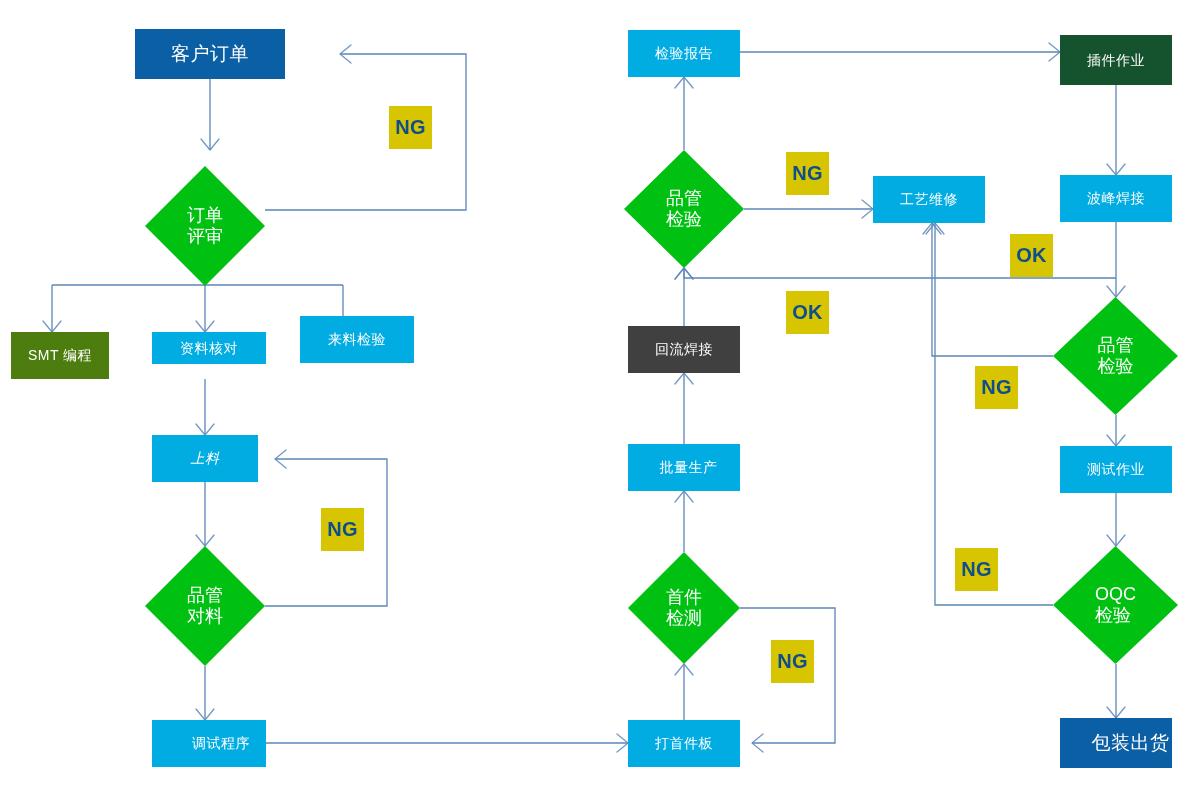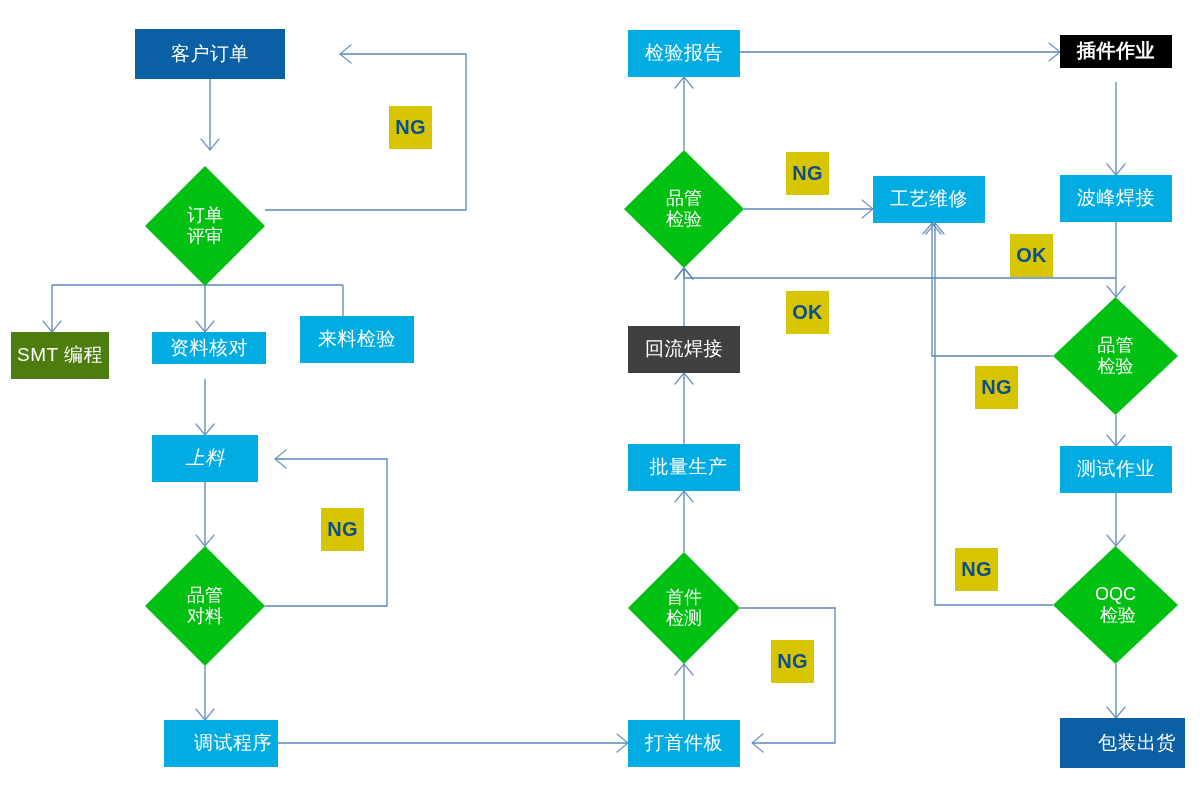--- a/index.html
+++ b/index.html
@@ -25,29 +25,29 @@
     width: 1200px;
     height: 800px;
     pointer-events: none;
   }
   .node {
     position: absolute;
     box-sizing: border-box;
     display: flex;
     align-items: center;
     justify-content: center;
-    text-align: right;
+    text-align: left;
     color: #ffffff;
     line-height: 1.18;
     white-space: pre-line;
     user-select: none;
   }
   .node.process {
     background: #00ACE1;
-    font-size: 19px;
+    font-size: 14px;
     letter-spacing: 0.5px;
   }
   .node.terminal {
     background: #0B5FA5;
     font-size: 19px;
     letter-spacing: 0.5px;
   }
   .node.decision {
     background: transparent;
     font-size: 18px;
@@ -200,38 +200,38 @@
   <div id="nodes-layer">
       <div class="node terminal" style="left: 135px; top: 29px; width: 150px; height: 50px; background: rgb(11, 95, 165);"><span>客户订单</span></div>
       <div class="node decision" style="left: 145px; top: 166px; width: 120px; height: 120px;"><div class="dia-shape" style="background: rgb(0, 192, 18);"></div><div class="dia-label">订单
 评审</div></div>
       <div class="node process" style="left: 11px; top: 332px; width: 98px; height: 47px; background: #4d7c0f;"><span>SMT 编程</span></div>
       <div class="node process" style="left: 152px; top: 332px; width: 114px; height: 32px; background: rgb(0, 172, 225);"><span>资料核对</span></div>
       <div class="node process" style="left: 300px; top: 316px; width: 114px; height: 47px; background: rgb(0, 172, 225);"><span>来料检验</span></div>
       <div class="node process" style="left: 152px; top: 435px; width: 106px; height: 47px; background: rgb(0, 172, 225); font-style: italic;"><span>上料</span></div>
       <div class="node decision" style="left: 145px; top: 546px; width: 120px; height: 120px;"><div class="dia-shape" style="background: rgb(0, 192, 18);"></div><div class="dia-label">品管
 对料</div></div>
-      <div class="node process" style="left: 164px; top: 720px; width: 114px; height: 47px; background: rgb(0, 172, 225); padding-left: 24px;"><span>调试程序</span></div>
+      <div class="node process" style="left: 152px; top: 720px; width: 114px; height: 47px; background: rgb(0, 172, 225); padding-left: 24px;"><span>调试程序</span></div>
       <div class="node process" style="left: 628px; top: 720px; width: 112px; height: 47px; background: rgb(0, 172, 225);"><span>打首件板</span></div>
       <div class="node decision" style="left: 628px; top: 552px; width: 112px; height: 112px;"><div class="dia-shape" style="background: rgb(0, 192, 18);"></div><div class="dia-label">首件
 检测</div></div>
       <div class="node process" style="left: 628px; top: 444px; width: 112px; height: 47px; background: rgb(0, 172, 225); padding-left: 9px;"><span>批量生产</span></div>
       <div class="node process" style="left: 628px; top: 326px; width: 112px; height: 47px; background: #404040;"><span>回流焊接</span></div>
       <div class="node decision" style="left: 624px; top: 150px; width: 120px; height: 118px;"><div class="dia-shape" style="background: rgb(0, 192, 18);"></div><div class="dia-label">品管
 检验</div></div>
       <div class="node process" style="left: 628px; top: 30px; width: 112px; height: 47px; background: rgb(0, 172, 225);"><span>检验报告</span></div>
       <div class="node process" style="left: 873px; top: 176px; width: 112px; height: 47px; background: rgb(0, 172, 225);"><span>工艺维修</span></div>
-      <div class="node process" style="left: 1060px; top: 35px; width: 112px; height: 33px; background: #000000; font-weight: bold;"><span>插件作业</span></div>
+      <div class="node process" style="left: 1060px; top: 35px; width: 112px; height: 50px; background: #14532d;"><span>插件作业</span></div>
       <div class="node process" style="left: 1060px; top: 175px; width: 112px; height: 47px; background: rgb(0, 172, 225);"><span>波峰焊接</span></div>
       <div class="node decision" style="left: 1053px; top: 297px; width: 125px; height: 118px;"><div class="dia-shape" style="background: rgb(0, 192, 18);"></div><div class="dia-label">品管
 检验</div></div>
       <div class="node process" style="left: 1060px; top: 446px; width: 112px; height: 47px; background: rgb(0, 172, 225);"><span>测试作业</span></div>
       <div class="node decision" style="left: 1053px; top: 546px; width: 125px; height: 118px;"><div class="dia-shape" style="background: rgb(0, 192, 18);"></div><div class="dia-label">OQC
 检验</div></div>
-      <div class="node terminal" style="left: 1060px; top: 718px; width: 125px; height: 50px; background: rgb(11, 95, 165); padding-left: 29px;"><span>包装出货</span></div>
+      <div class="node terminal" style="left: 1060px; top: 718px; width: 112px; height: 50px; background: rgb(11, 95, 165); padding-left: 29px;"><span>包装出货</span></div>
     </div>
   <div id="tags-layer">
       <div class="label-tag" style="left: 389px; top: 106px; width: 43px; height: 43px; background: rgb(214, 197, 0); color: rgb(13, 78, 139);">NG</div>
       <div class="label-tag" style="left: 321px; top: 508px; width: 43px; height: 43px; background: rgb(214, 197, 0); color: rgb(13, 78, 139);">NG</div>
       <div class="label-tag" style="left: 786px; top: 152px; width: 43px; height: 43px; background: rgb(214, 197, 0); color: rgb(13, 78, 139);">NG</div>
       <div class="label-tag" style="left: 786px; top: 291px; width: 43px; height: 43px; background: rgb(214, 197, 0); color: rgb(13, 78, 139);">OK</div>
       <div class="label-tag" style="left: 1010px; top: 234px; width: 43px; height: 43px; background: rgb(214, 197, 0); color: rgb(13, 78, 139);">OK</div>
       <div class="label-tag" style="left: 975px; top: 366px; width: 43px; height: 43px; background: rgb(214, 197, 0); color: rgb(13, 78, 139);">NG</div>
       <div class="label-tag" style="left: 955px; top: 548px; width: 43px; height: 43px; background: rgb(214, 197, 0); color: rgb(13, 78, 139);">NG</div>
       <div class="label-tag" style="left: 771px; top: 640px; width: 43px; height: 43px; background: rgb(214, 197, 0); color: rgb(13, 78, 139);">NG</div>

